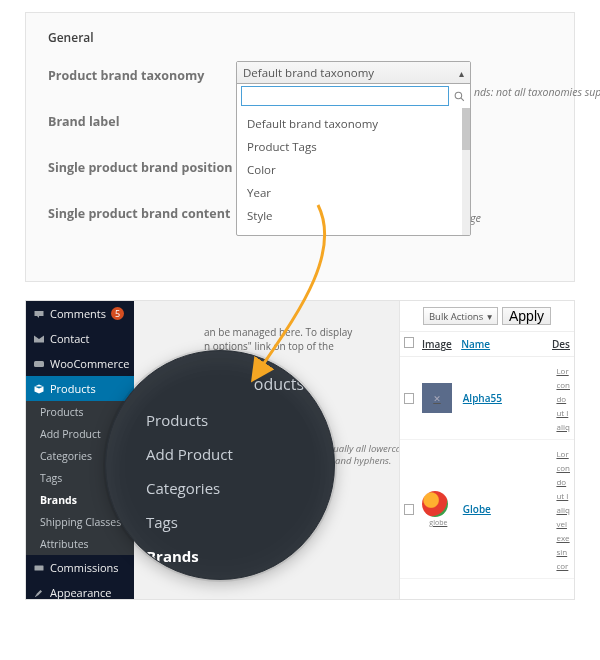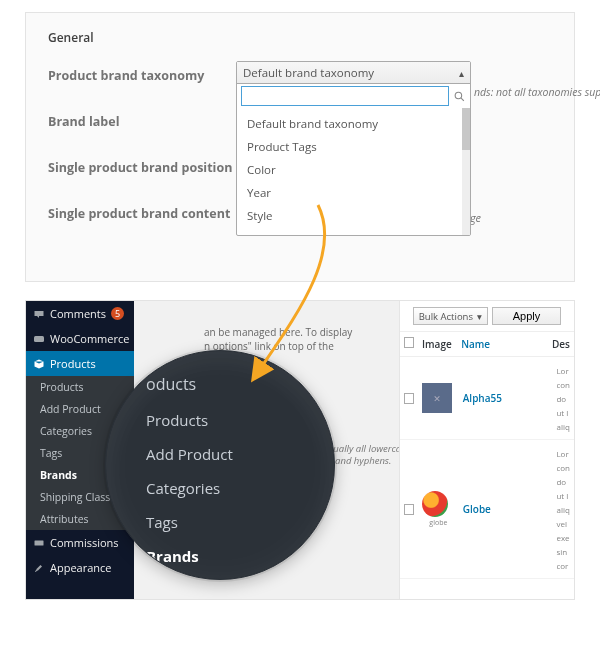--- a/index.html
+++ b/index.html
@@ -120,26 +120,26 @@
   .listcard-bar{
     display:flex; align-items:center; gap:4px;
     padding:6px 8px; border-bottom:1px solid #eee;justify-content:center;
   }
   .bulk {
     height:18px; border:1px solid #bbb; background:linear-gradient(#fff,#eee);
     font-size:9.5px; padding:0 5px; display:flex; align-items:center; gap:4px;
   }
   .apply-btn{
     height:18px; border:1px solid #bbb; background:linear-gradient(#f9f9f9,#ececec);
-    font-size:11px; padding:0 20px;
+    font-size:14px; padding:0 6px;
   }
   .list-head{
     display:flex; border-bottom:1px solid #eee;
   }
-  .col { padding:5px 4px; }
+  .col { padding:5px 4px;text-decoration:underline; }
   .col-chk{ width:18px; display:flex; justify-content:center;}
   .col-img{ width:42px;}
   .col-name{ width:70px; color:#0073aa;}
   .col-desc{ flex:1;margin-left:26px; }
   .chk { width:11px; height:11px; border:1px solid #aaa; background:#fff; }
   .list-row{ display:flex; border-bottom:1px solid #f2f2f2; align-items:center;}
   .list-row .col{ padding:6px 4px; }
   .thumb {
     width:30px; height:30px; display:flex; align-items:center; justify-content:center;
     font-size:14px;
@@ -250,20 +250,28 @@
   <div class="wp">
     <div class="wp-sidebar">
       <div class="wp-item">
         <span class="ico">
           <svg width="12" height="12" viewBox="0 0 24 24" fill="#a0a5aa">
               <path d="M21 6H3v10h5l4 4v-4h9z"></path>
             </svg>
         </span>
         <span>Comments</span>
         <span class="badge-count">5</span>
+      </div>
+      <div class="wp-item">
+        <span class="ico">
+          <svg width="12" height="12" viewBox="0 0 24 24" fill="#a0a5aa">
+              <path d="M2 5h20v14H2zM2 5l10 7 10-7"></path>
+            </svg>
+        </span>
+        <span>Contact</span>
       </div>
       <div class="wp-item">
         <span class="ico">
           <svg width="12" height="12" viewBox="0 0 24 24" fill="#a0a5aa">
               <rect x="2" y="6" width="20" height="12" rx="3"></rect>
             </svg>
         </span>
         <span>WooCommerce</span>
       </div>
       <div class="wp-item active">
@@ -366,21 +374,21 @@
 sin
 cor</span></div>
         </div>
       </div>
     </div>
   </div>
 </div>
 
 <div class="magnifier">
   <div class="mag-inner">
-    <div class="mag-title" style="text-align:left">oducts</div>
+    <div class="mag-title" style="text-align:right">oducts</div>
     <div class="mag-item">Products</div>
     <div class="mag-item">Add Product</div>
     <div class="mag-item">Categories</div>
     <div class="mag-item">Tags</div>
     <div class="mag-item current">Brands</div>
     <div class="mag-item">Shipping Classes</div>
 
   </div>
 </div>
 

